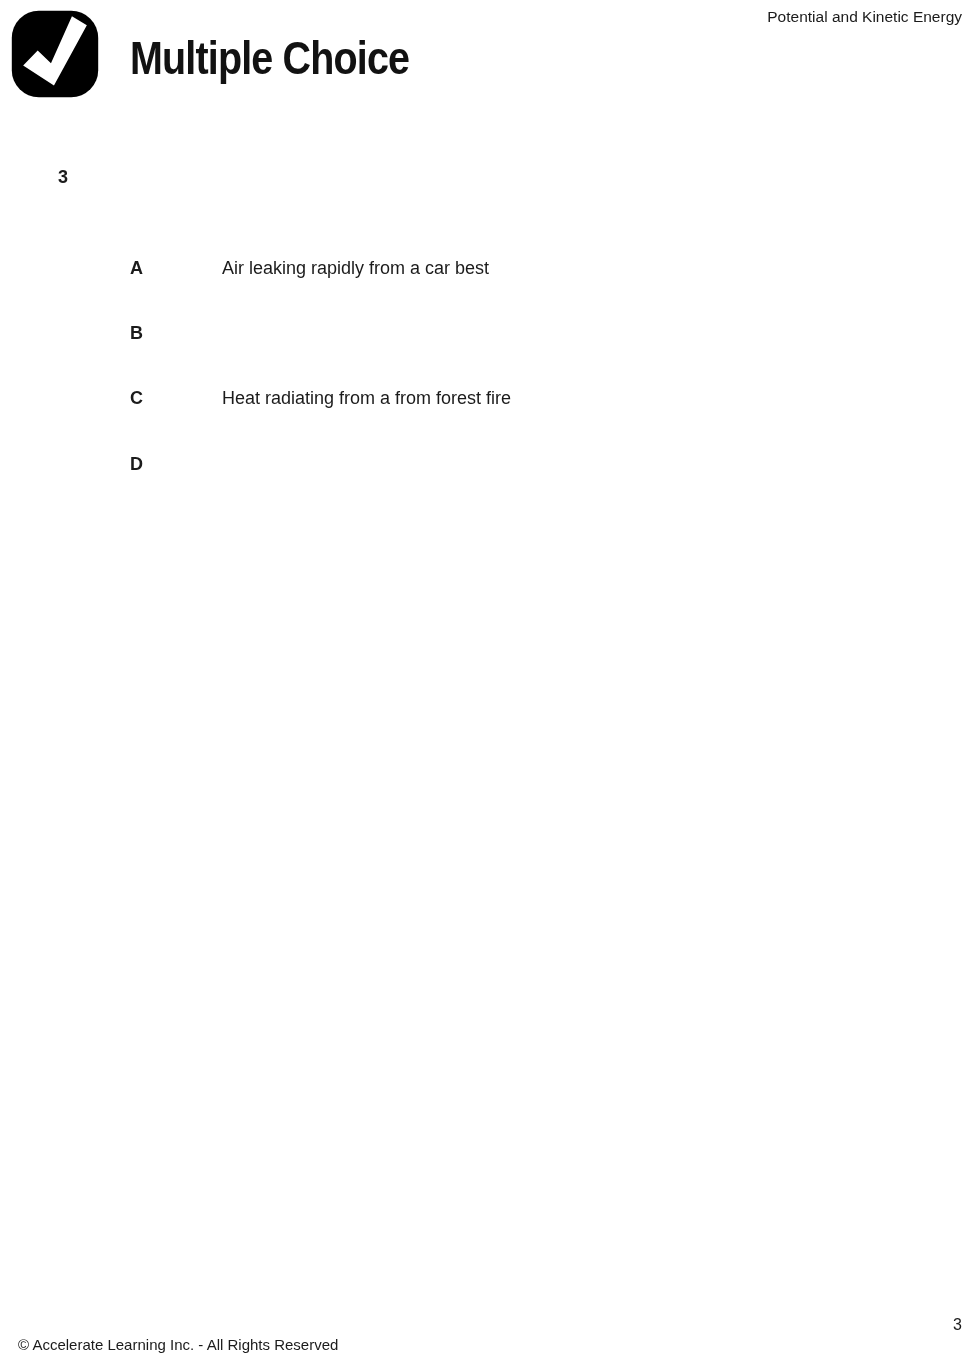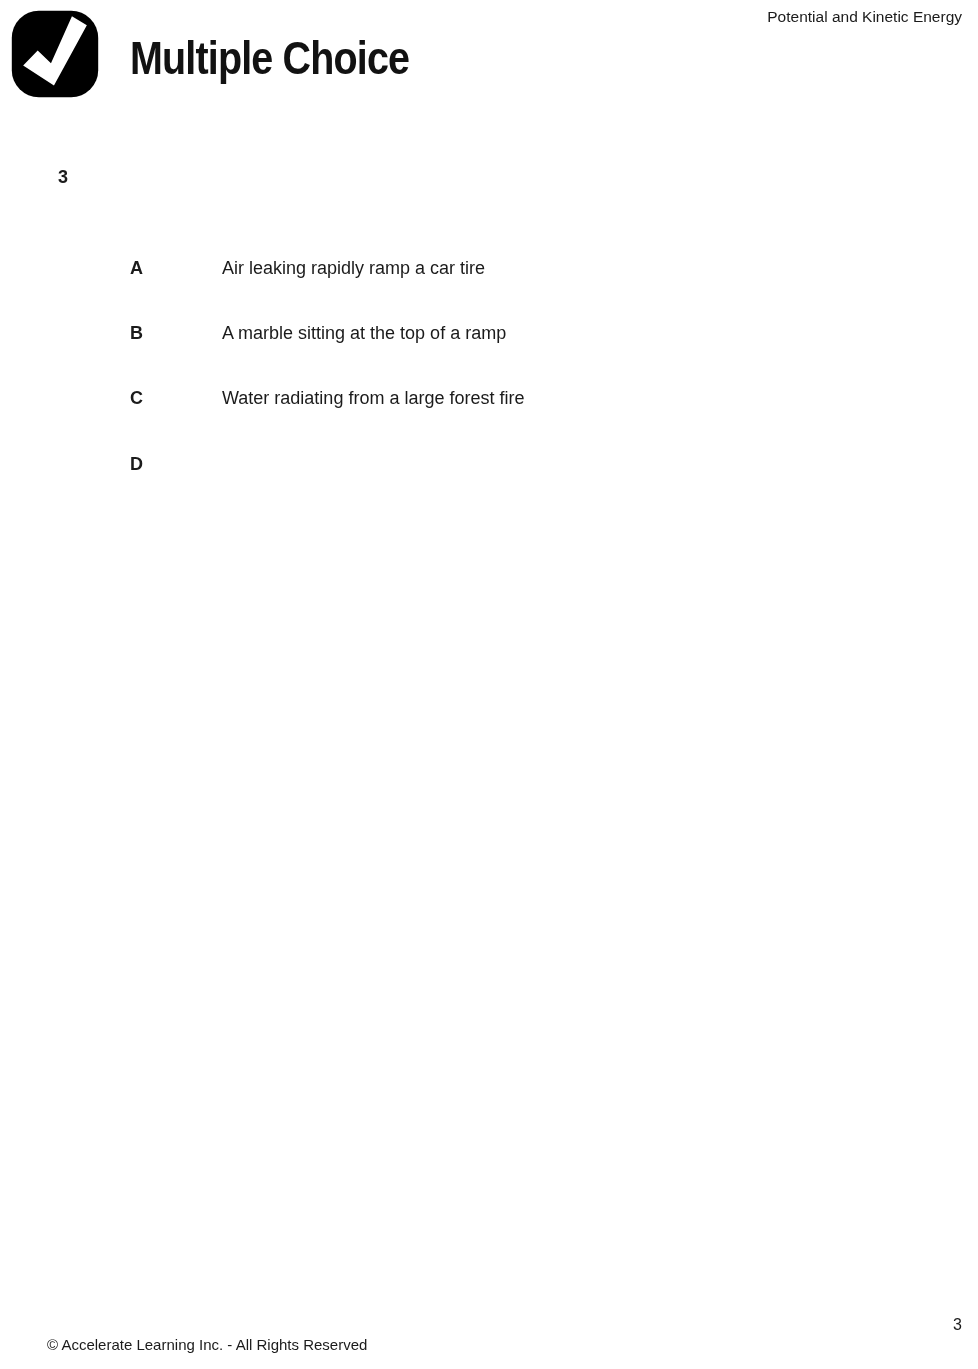--- a/index.html
+++ b/index.html
@@ -87,21 +87,20 @@
   .row-3 { top: 454px; }
 
   
   .copyright {
     position: absolute;
     left: 18px;
     top: 1336px;
     font-size: 15px;
     color: #1b1b1b;
     white-space: nowrap;
-    margin-left: 29px;
   }
   .page-number {
     position: absolute;
     right: 16px;
     top: 1316px;
     font-size: 16px;
     color: #1b1b1b;
   }
 </style>
 </head>
@@ -118,31 +117,30 @@
 
   <h1 class="section-title">Multiple Choice</h1>
 
   <div class="course-title">Potential and Kinetic Energy</div>
 
   <div class="question-number">3</div>
 
 
   <div class="option-row row-0">
     <span class="letter">A</span>
-    <span class="text">Air leaking rapidly ramp a car tire</span>
+    <span class="text">Air leaking rapidly from a car best</span>
   </div>
 
   <div class="option-row row-1">
     <span class="letter">B</span>
-    <span class="text">A marble sitting at the top of a ramp</span>
   </div>
 
   <div class="option-row row-2">
     <span class="letter">C</span>
-    <span class="text">Water radiating from a large forest fire</span>
+    <span class="text">Heat radiating from a from forest fire</span>
   </div>
 
   <div class="option-row row-3">
     <span class="letter">D</span>
   </div>
 
   <div class="copyright">© Accelerate Learning Inc. - All Rights Reserved</div>
 
   <div class="page-number">3</div>
 

